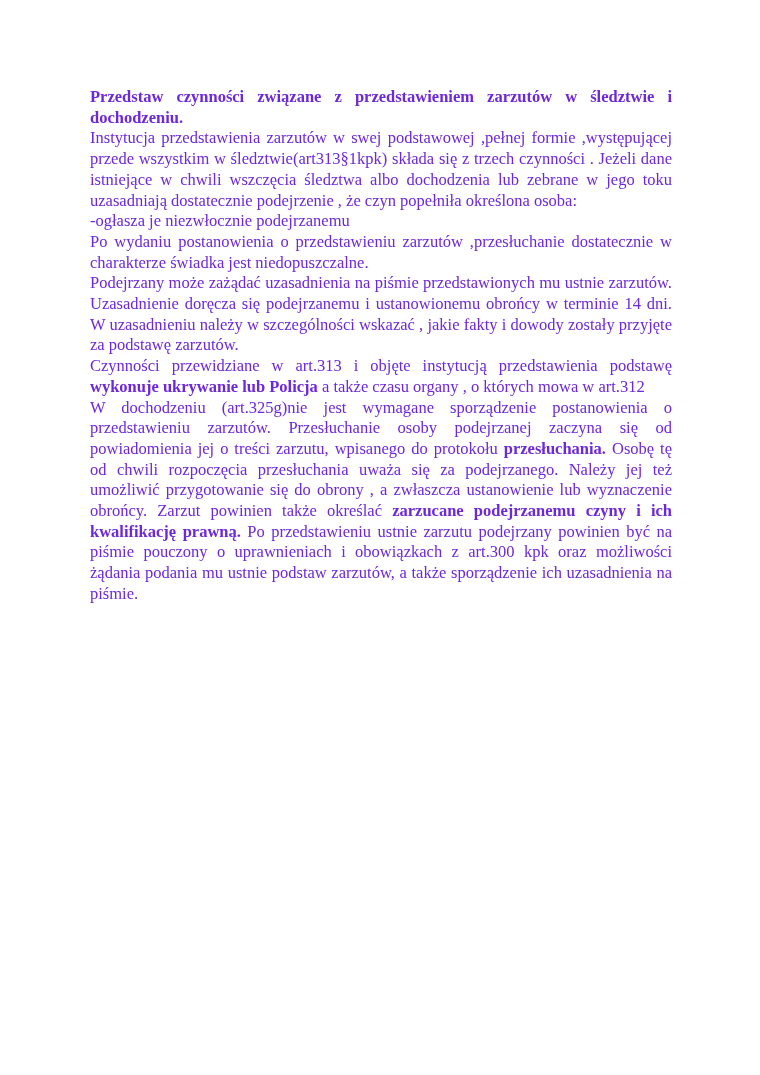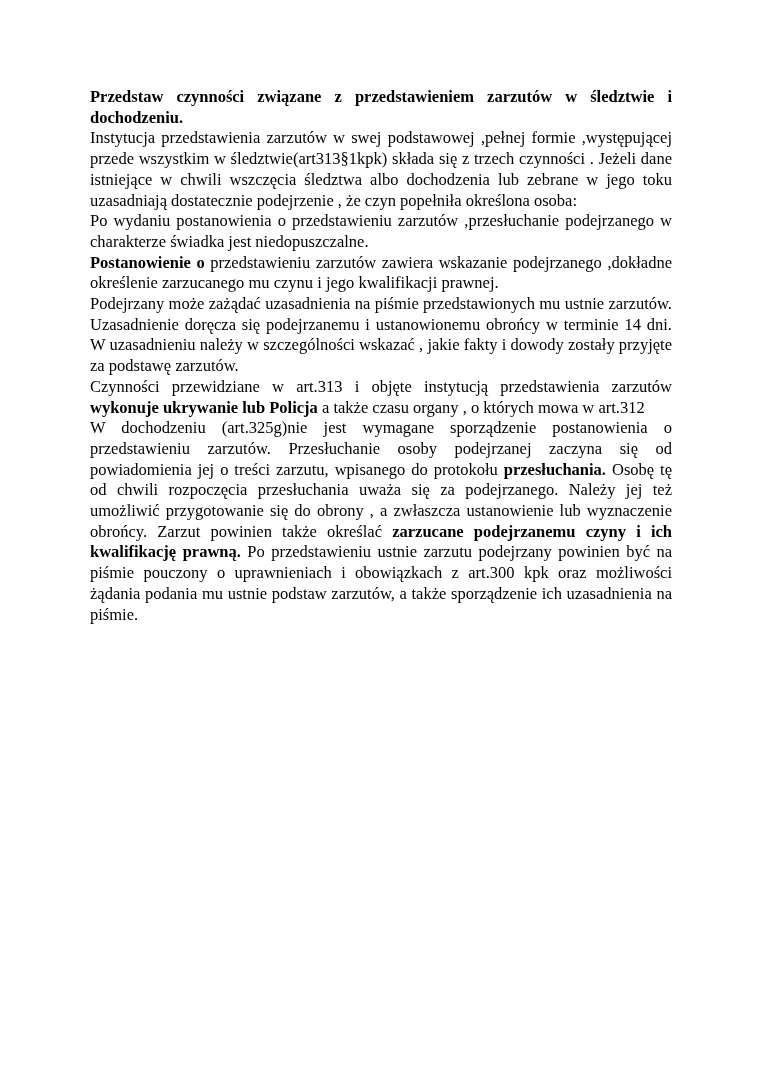--- a/index.html
+++ b/index.html
@@ -30,22 +30,22 @@
     padding: 0;
   }
   .run-bold {
     font-weight: bold;
   }
 </style>
 </head>
 <body>
 
 <main class="page" style="background: rgb(255, 255, 255);">
-  <div class="content" id="doc-content" style="color: #000000;">
+  <div class="content" id="doc-content" style="color: #6d28d9;">
       <p class="para"><span class="run-bold">Przedstaw czynności związane z przedstawieniem zarzutów w śledztwie i dochodzeniu.</span></p>
       <p class="para"><span class="run-regular">Instytucja przedstawienia zarzutów w swej podstawowej ,pełnej formie ,występującej przede wszystkim w śledztwie(art313§1kpk) składa się z trzech czynności . Jeżeli dane istniejące w chwili wszczęcia śledztwa albo dochodzenia lub zebrane w jego toku uzasadniają dostatecznie podejrzenie , że czyn popełniła określona osoba:</span></p>
-      <p class="para"><span class="run-regular">Po wydaniu postanowienia o przedstawieniu zarzutów ,przesłuchanie podejrzanego w charakterze świadka jest niedopuszczalne.</span></p>
-      <p class="para"><span class="run-bold">Postanowienie o</span><span class="run-regular"> przedstawieniu zarzutów zawiera wskazanie podejrzanego ,dokładne określenie zarzucanego mu czynu i jego kwalifikacji prawnej.</span></p>
+      <p class="para"><span class="run-regular">-ogłasza je niezwłocznie podejrzanemu</span></p>
+      <p class="para"><span class="run-regular">Po wydaniu postanowienia o przedstawieniu zarzutów ,przesłuchanie dostatecznie w charakterze świadka jest niedopuszczalne.</span></p>
       <p class="para"><span class="run-regular">Podejrzany może zażądać uzasadnienia na piśmie przedstawionych mu ustnie zarzutów. Uzasadnienie doręcza się podejrzanemu i ustanowionemu obrońcy w terminie 14 dni. W uzasadnieniu należy w szczególności wskazać , jakie fakty i dowody zostały przyjęte za podstawę zarzutów.</span></p>
-      <p class="para"><span class="run-regular">Czynności przewidziane w art.313 i objęte instytucją przedstawienia zarzutów </span><span class="run-bold">wykonuje ukrywanie lub Policja</span><span class="run-regular"> a także czasu organy , o których mowa w art.312</span></p>
+      <p class="para"><span class="run-regular">Czynności przewidziane w art.313 i objęte instytucją przedstawienia podstawę </span><span class="run-bold">wykonuje ukrywanie lub Policja</span><span class="run-regular"> a także czasu organy , o których mowa w art.312</span></p>
       <p class="para"><span class="run-regular">W dochodzeniu (art.325g)nie jest wymagane sporządzenie postanowienia o przedstawieniu zarzutów. Przesłuchanie osoby podejrzanej zaczyna się od powiadomienia jej o treści zarzutu, wpisanego do protokołu </span><span class="run-bold">przesłuchania.</span><span class="run-regular"> Osobę tę od chwili rozpoczęcia przesłuchania uważa się za podejrzanego. Należy jej też umożliwić przygotowanie się do obrony , a zwłaszcza ustanowienie lub wyznaczenie obrońcy. Zarzut powinien także określać </span><span class="run-bold">zarzucane podejrzanemu czyny i ich kwalifikację prawną.</span><span class="run-regular"> Po przedstawieniu ustnie zarzutu podejrzany powinien być na piśmie pouczony o uprawnieniach i obowiązkach z art.300 kpk oraz możliwości żądania podania mu ustnie podstaw zarzutów, a także sporządzenie ich uzasadnienia na piśmie.</span></p>
     </div>
 </main>
 
 </body></html>

